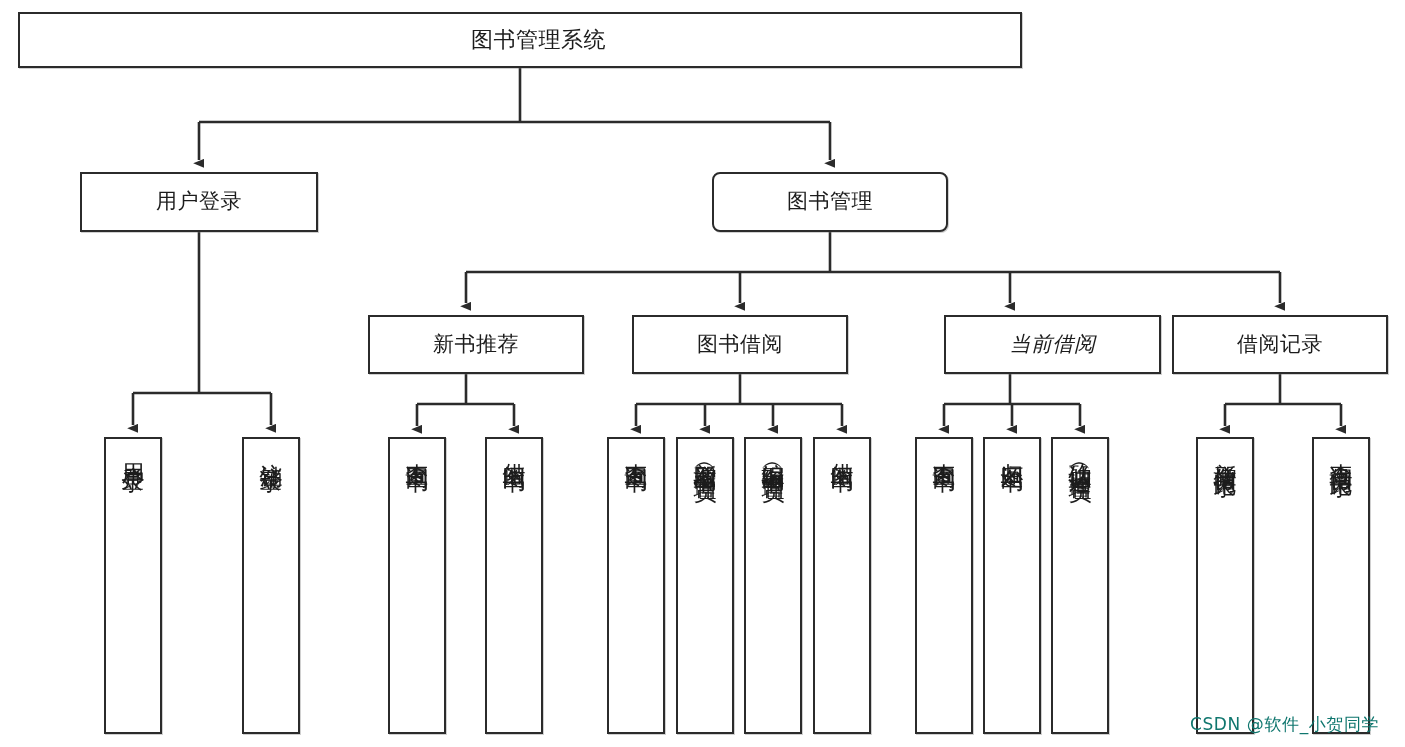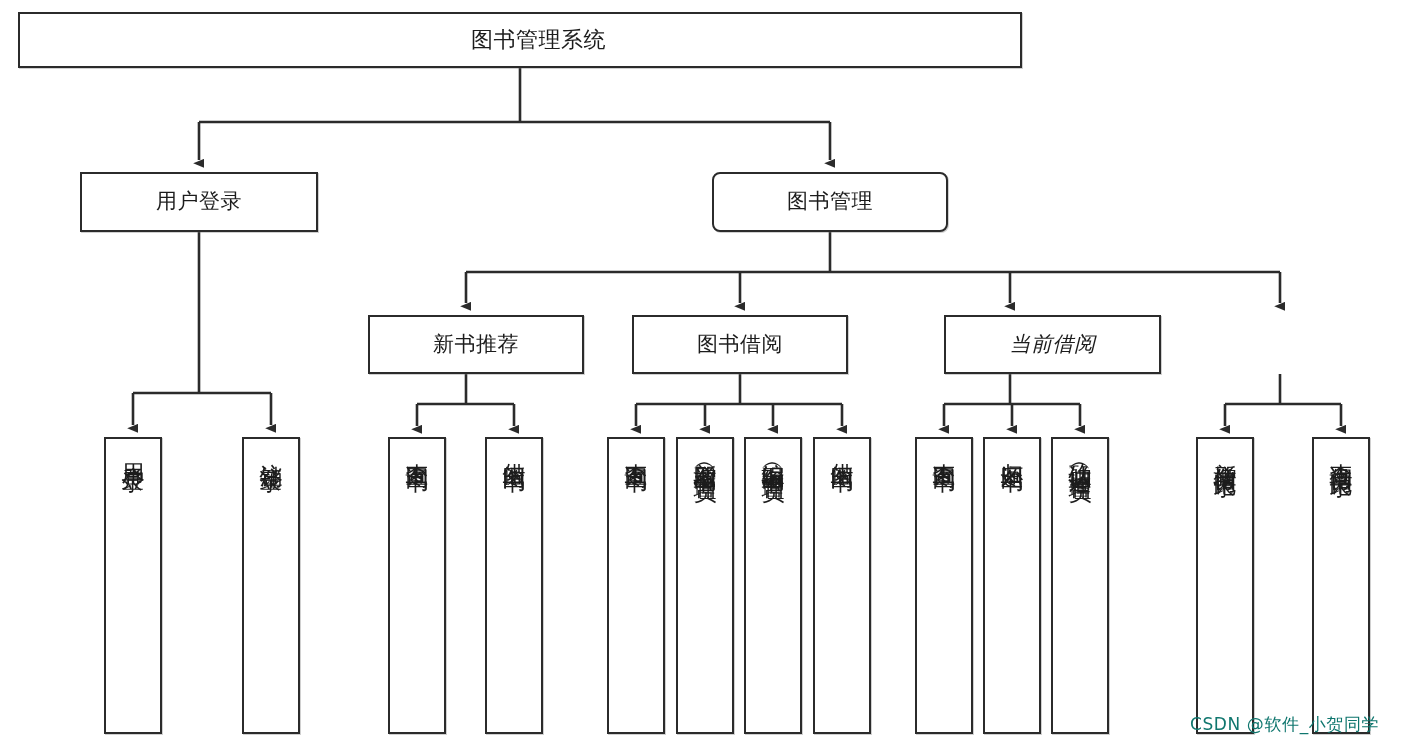--- a/index.html
+++ b/index.html
@@ -145,20 +145,23 @@
 
   <div class="node h" style="left:360px; top:315px; width:216px; height:59px;margin-left:8px;">
     <span class="label">新书推荐</span>
   </div>
   <div class="node h" style="left:632px; top:315px; width:216px; height:59px;">
     <span class="label">图书借阅</span>
   </div>
   <div class="node h" style="left:944px; top:315px; width:217px; height:59px;font-style:italic;">
     <span class="label">当前借阅</span>
   </div>
+  <div class="node h" style="left:1172px; top:315px; width:216px; height:59px;">
+    <span class="label">借阅记录</span>
+  </div>
 
   <div class="node v" style="left:104px; top:437px; width:58px; height:297px;">
     <span class="label">用户登录</span>
   </div>
   <div class="node v" style="left:242px; top:437px; width:58px; height:297px;">
     <span class="label">注销登录</span>
   </div>
 
   <div class="node v" style="left:388px; top:437px; width:58px; height:297px;">
     <span class="label">查询图书</span>

